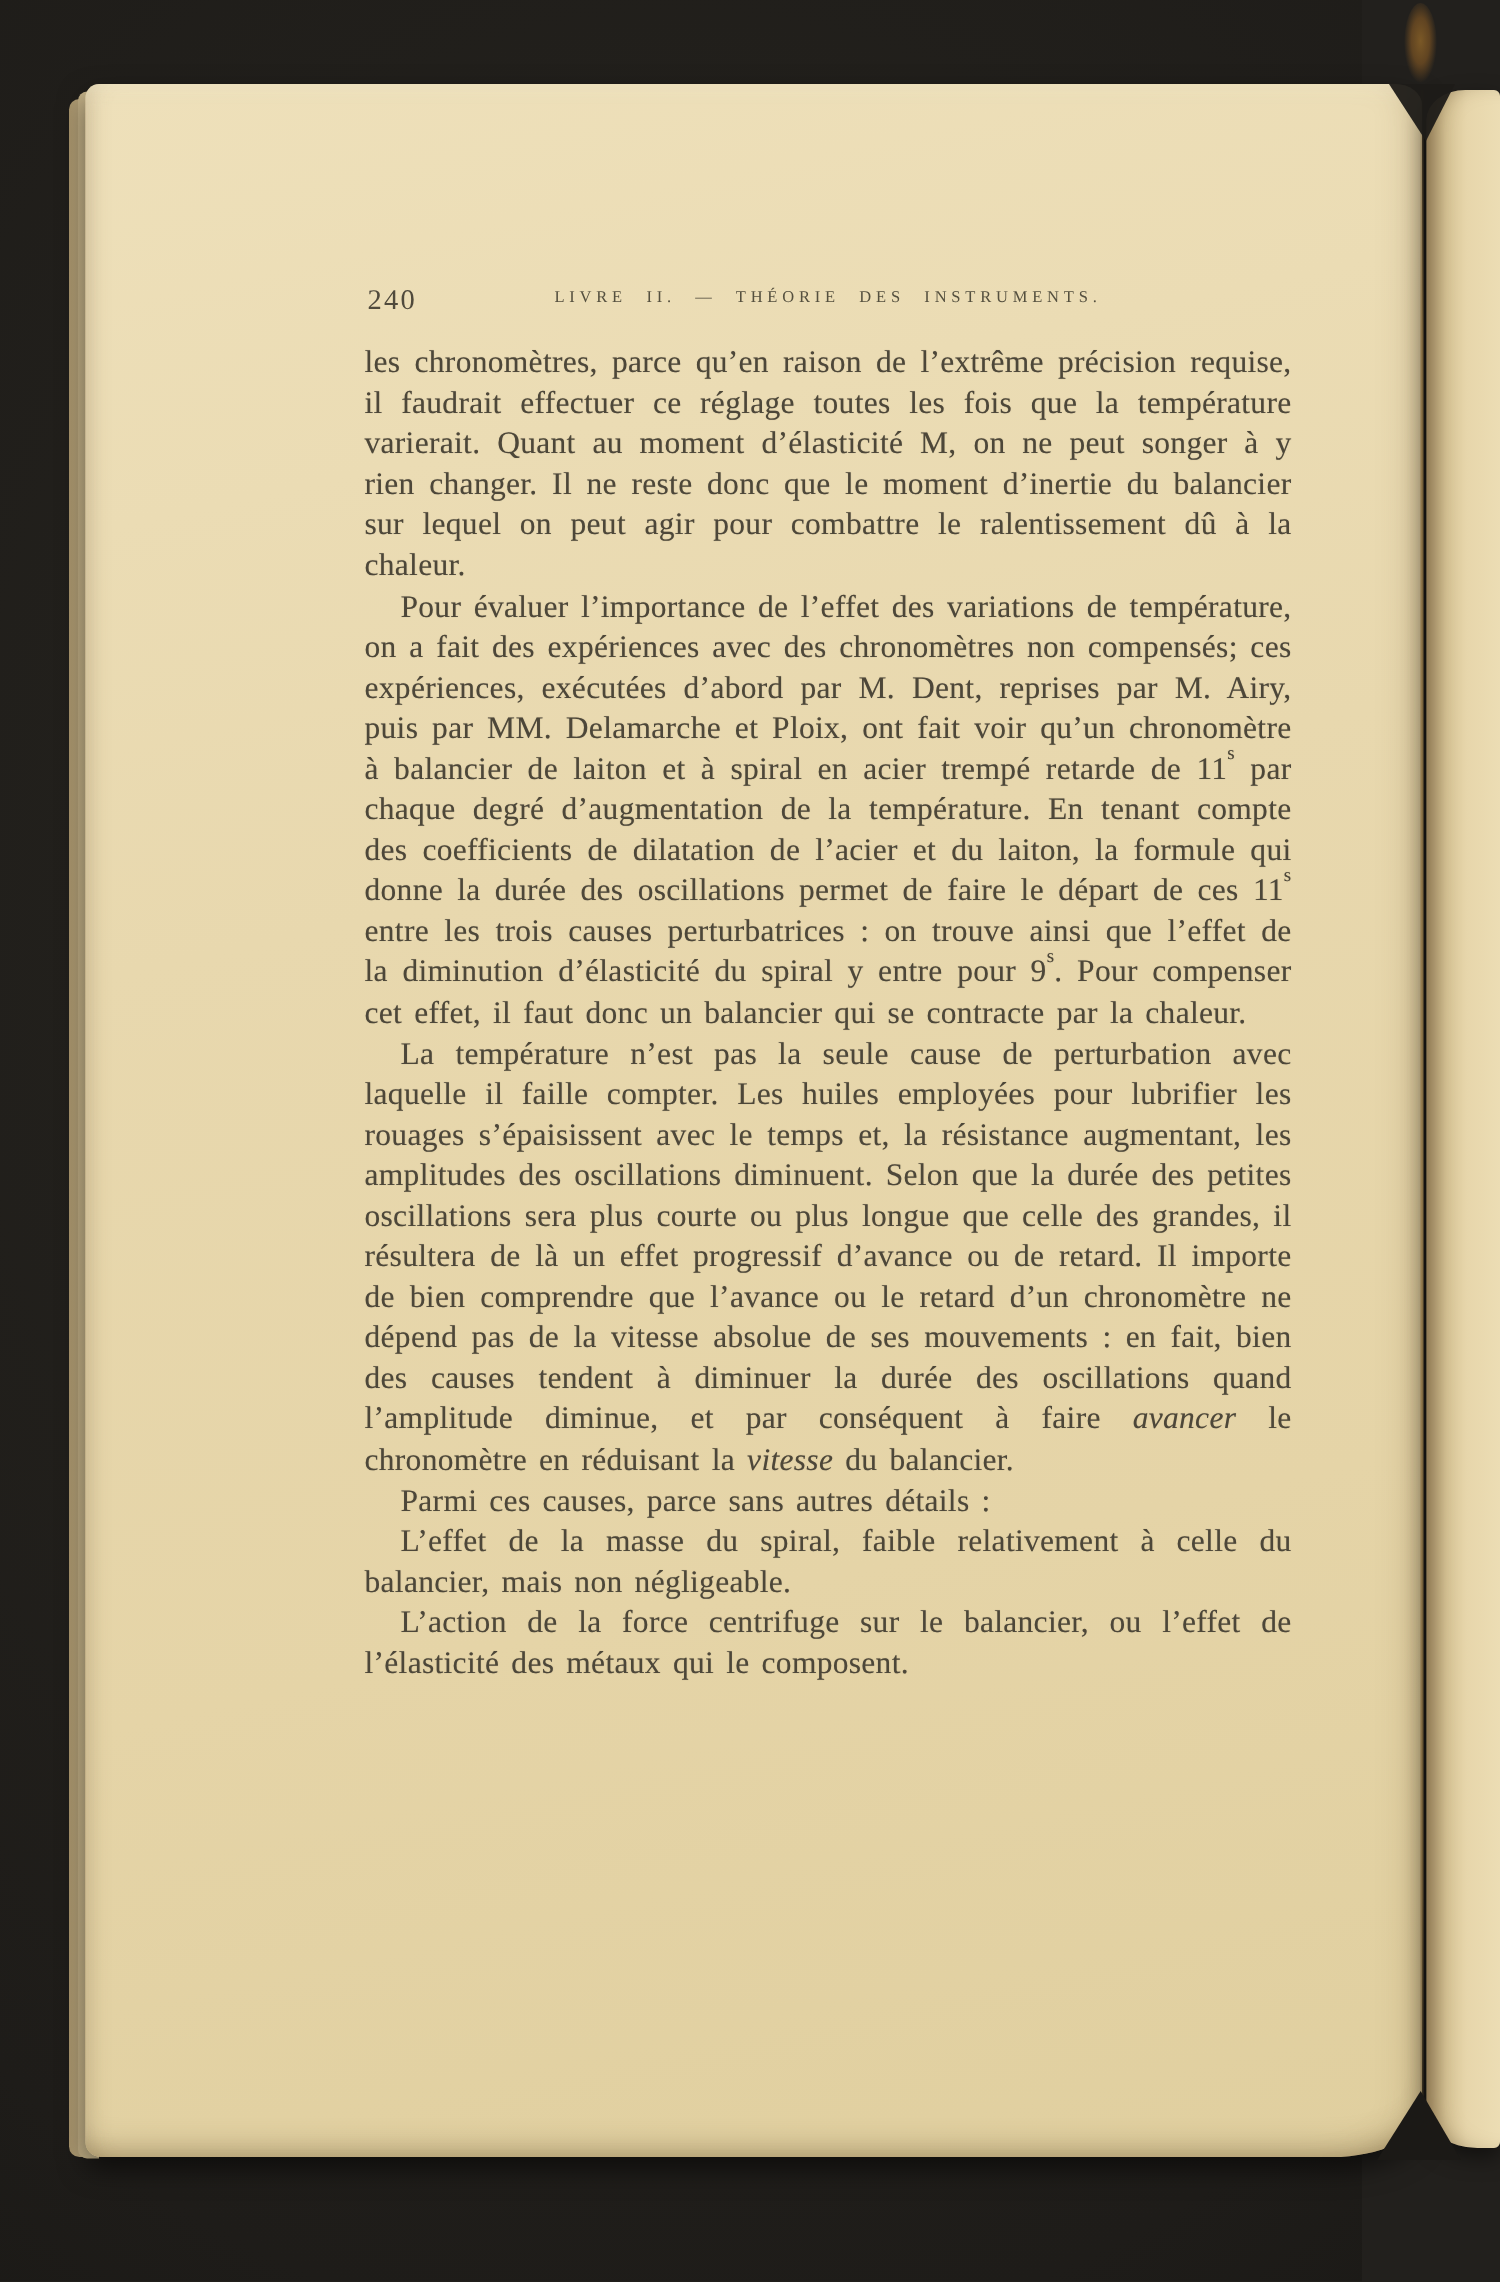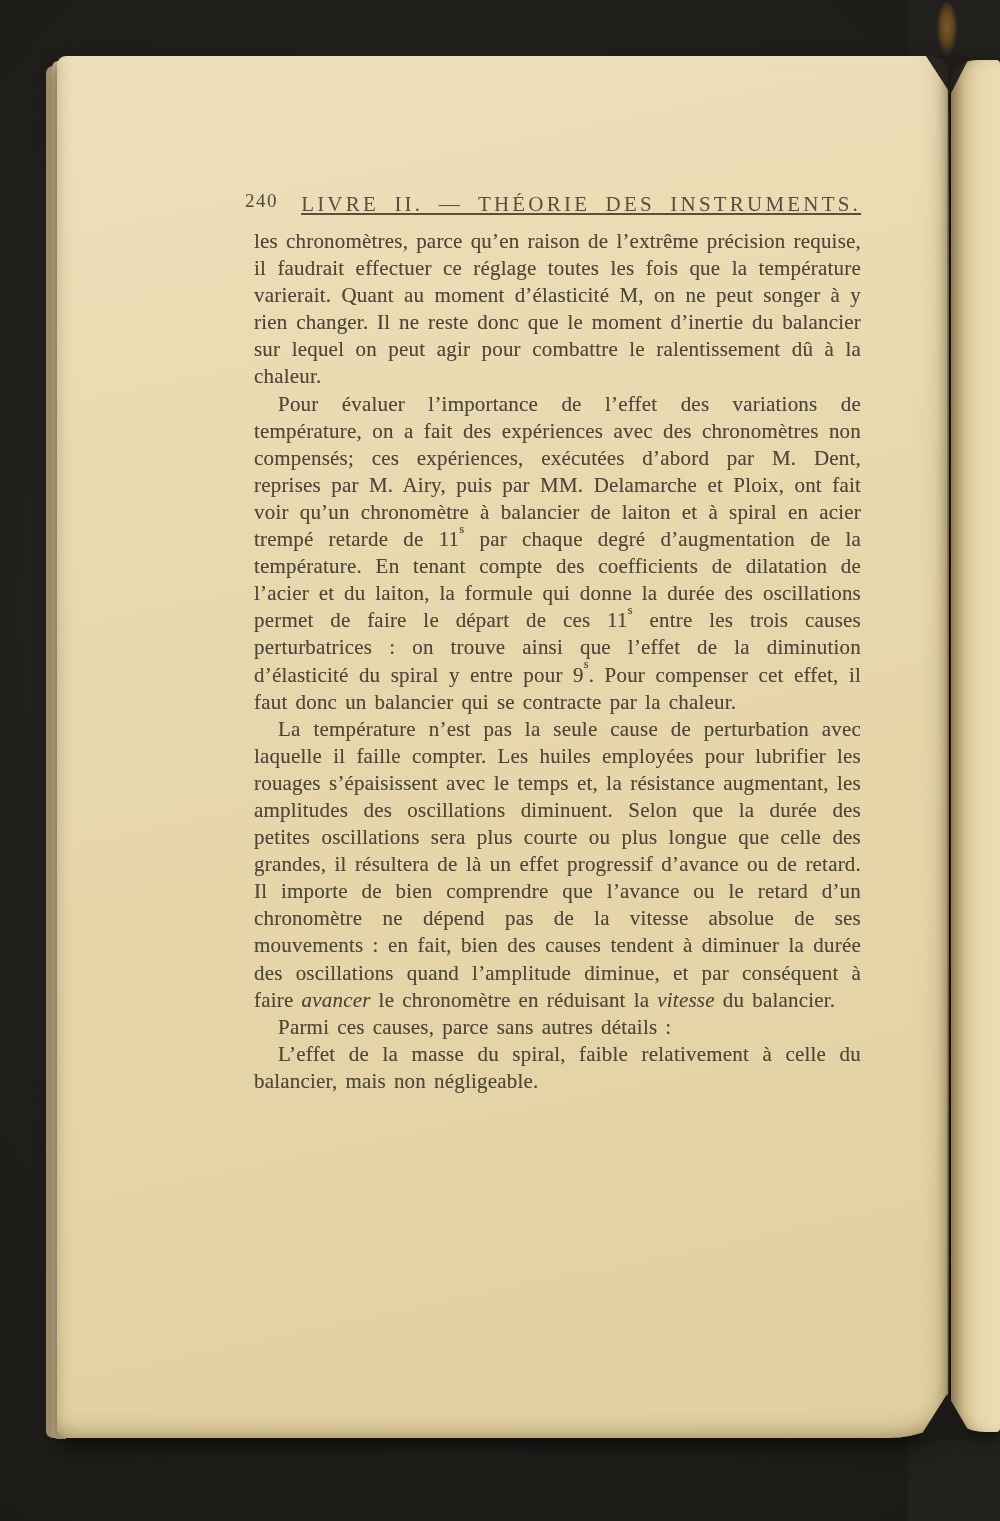--- a/index.html
+++ b/index.html
@@ -72,27 +72,26 @@
   .text-column{
     position:absolute;left:186px;top:132px;width:618px;
     color:#4d4739;
   }
   .running-head{position:relative;height:40px;}
   .page-number{
     position:absolute;left:2px;top:2px;
     font-size:19px;letter-spacing:1.5px;color:#504a3c;
   }
   .head-title{
-    text-align:right;
-    font-size:21px;letter-spacing:3.2px;word-spacing:7px;
+    text-align:center;
+    font-size:11px;letter-spacing:3.2px;word-spacing:7px;
     color:#55503f;padding-top:4px;
     white-space:nowrap;
-    text-decoration:underline;
   }
-  .text-block{margin-top:0;margin-left:11px;}
+  .text-block{margin-top:0;}
   .para{
     margin:0;
     font-size:21px;line-height:27.1px;
     text-align:justify;
     word-spacing:2.6px;letter-spacing:0.2px;
     color:#4d4739;
     text-shadow:0 0 .6px rgba(77,71,57,.4);
   }
   .para.indent{text-indent:24px;}
   .para sup{font-size:0.6em;position:relative;top:-0.42em;line-height:0;}
@@ -111,20 +110,21 @@
       <div class="running-head">
         <span class="page-number">240</span>
         <div class="head-title">LIVRE II. — THÉORIE DES INSTRUMENTS.</div>
       </div>
       <div class="text-block">
           <p class="para"><span>les chronomètres, parce qu’en raison de l’extrême précision requise, il faudrait effectuer ce réglage toutes les fois que la température varierait. Quant au moment d’élasticité M, on ne peut songer à y rien changer. Il ne reste donc que le moment d’inertie du balancier sur lequel on peut agir pour combattre le ralentissement dû à la chaleur.</span></p>
           <p class="para indent"><span>Pour évaluer l’importance de l’effet des variations de température, on a fait des expériences avec des chronomètres non compensés; ces expériences, exécutées d’abord par M. Dent, reprises par M. Airy, puis par MM. Delamarche et Ploix, ont fait voir qu’un chronomètre à balancier de laiton et à spiral en acier trempé retarde de 11</span><sup>s</sup><span> par chaque degré d’augmentation de la température. En tenant compte des coefficients de dilatation de l’acier et du laiton, la formule qui donne la durée des oscillations permet de faire le départ de ces 11</span><sup>s</sup><span> entre les trois causes perturbatrices : on trouve ainsi que l’effet de la diminution d’élasticité du spiral y entre pour 9</span><sup>s</sup><span>. Pour compenser cet effet, il faut donc un balancier qui se contracte par la chaleur.</span></p>
           <p class="para indent"><span>La température n’est pas la seule cause de perturbation avec laquelle il faille compter. Les huiles employées pour lubrifier les rouages s’épaisissent avec le temps et, la résistance augmentant, les amplitudes des oscillations diminuent. Selon que la durée des petites oscillations sera plus courte ou plus longue que celle des grandes, il résultera de là un effet progressif d’avance ou de retard. Il importe de bien comprendre que l’avance ou le retard d’un chronomètre ne dépend pas de la vitesse absolue de ses mouvements : en fait, bien des causes tendent à diminuer la durée des oscillations quand l’amplitude diminue, et par conséquent à faire </span><i>avancer</i><span> le chronomètre en réduisant la </span><i>vitesse</i><span> du balancier.</span></p>
           <p class="para indent"><span>Parmi ces causes, parce sans autres détails :</span></p>
           <p class="para indent"><span>L’effet de la masse du spiral, faible relativement à celle du balancier, mais non négligeable.</span></p>
+          <p class="para indent"><span>L’action de la force centrifuge sur le balancier, ou l’effet de l’élasticité des métaux qui le composent.</span></p>
         </div>
     </div>
   </div>
 
   <div class="facing-page-edge"></div>
   <div class="gutter-line"></div>
   <div class="headband"></div>
   <div class="gutter-top-shadow"></div>
   <div class="gutter-bottom-shadow"></div>
 

